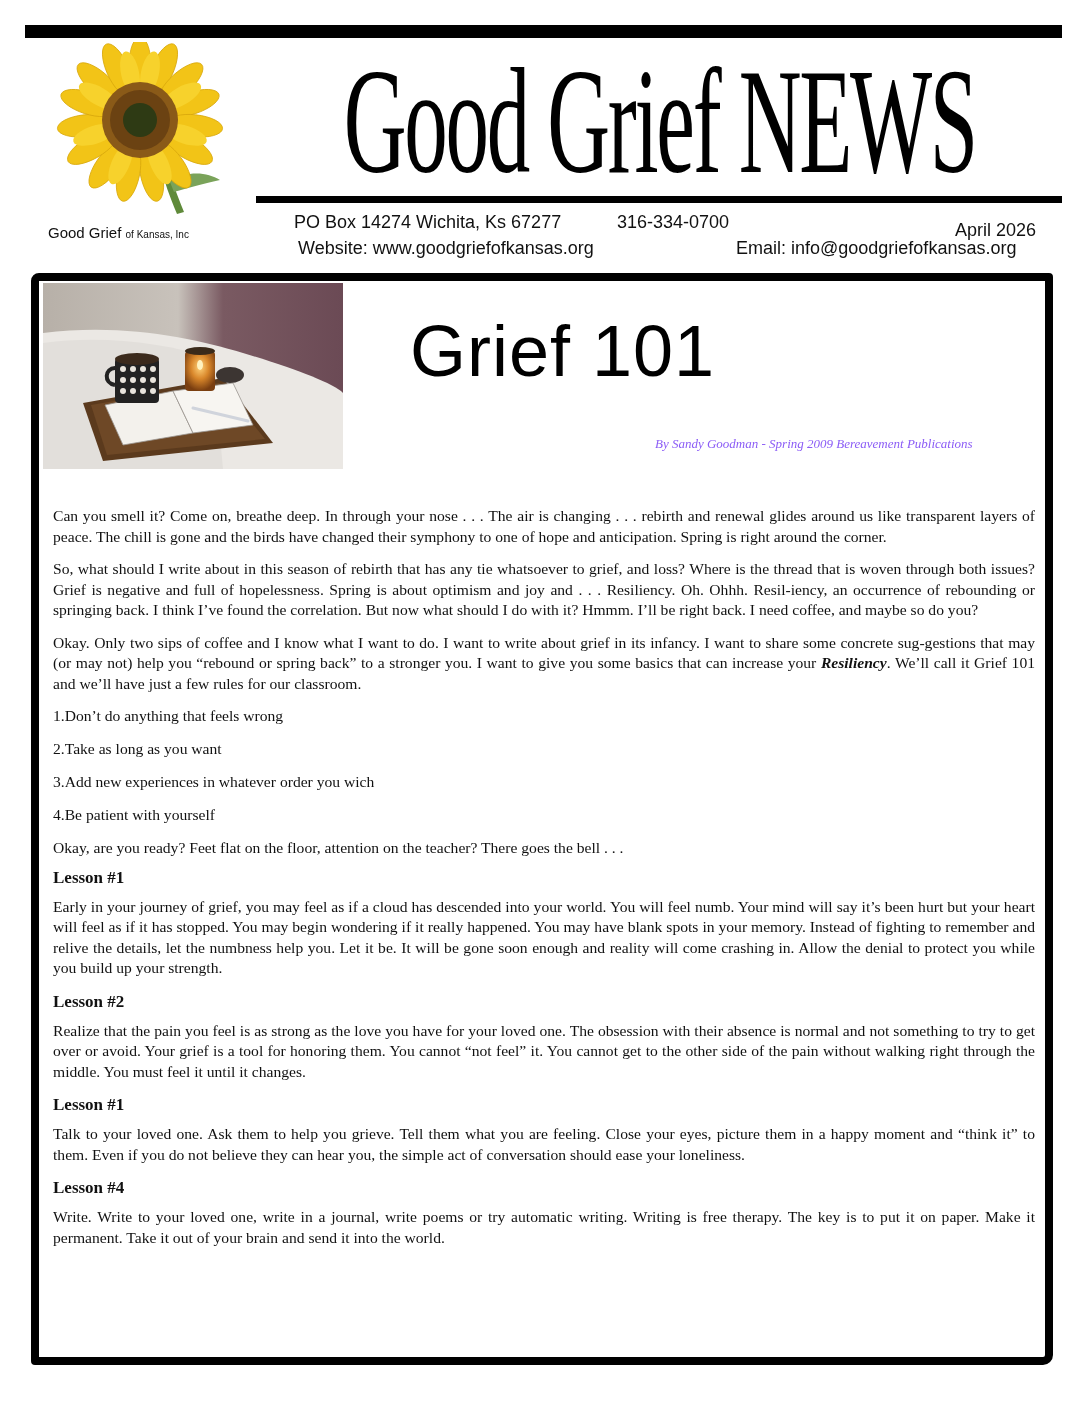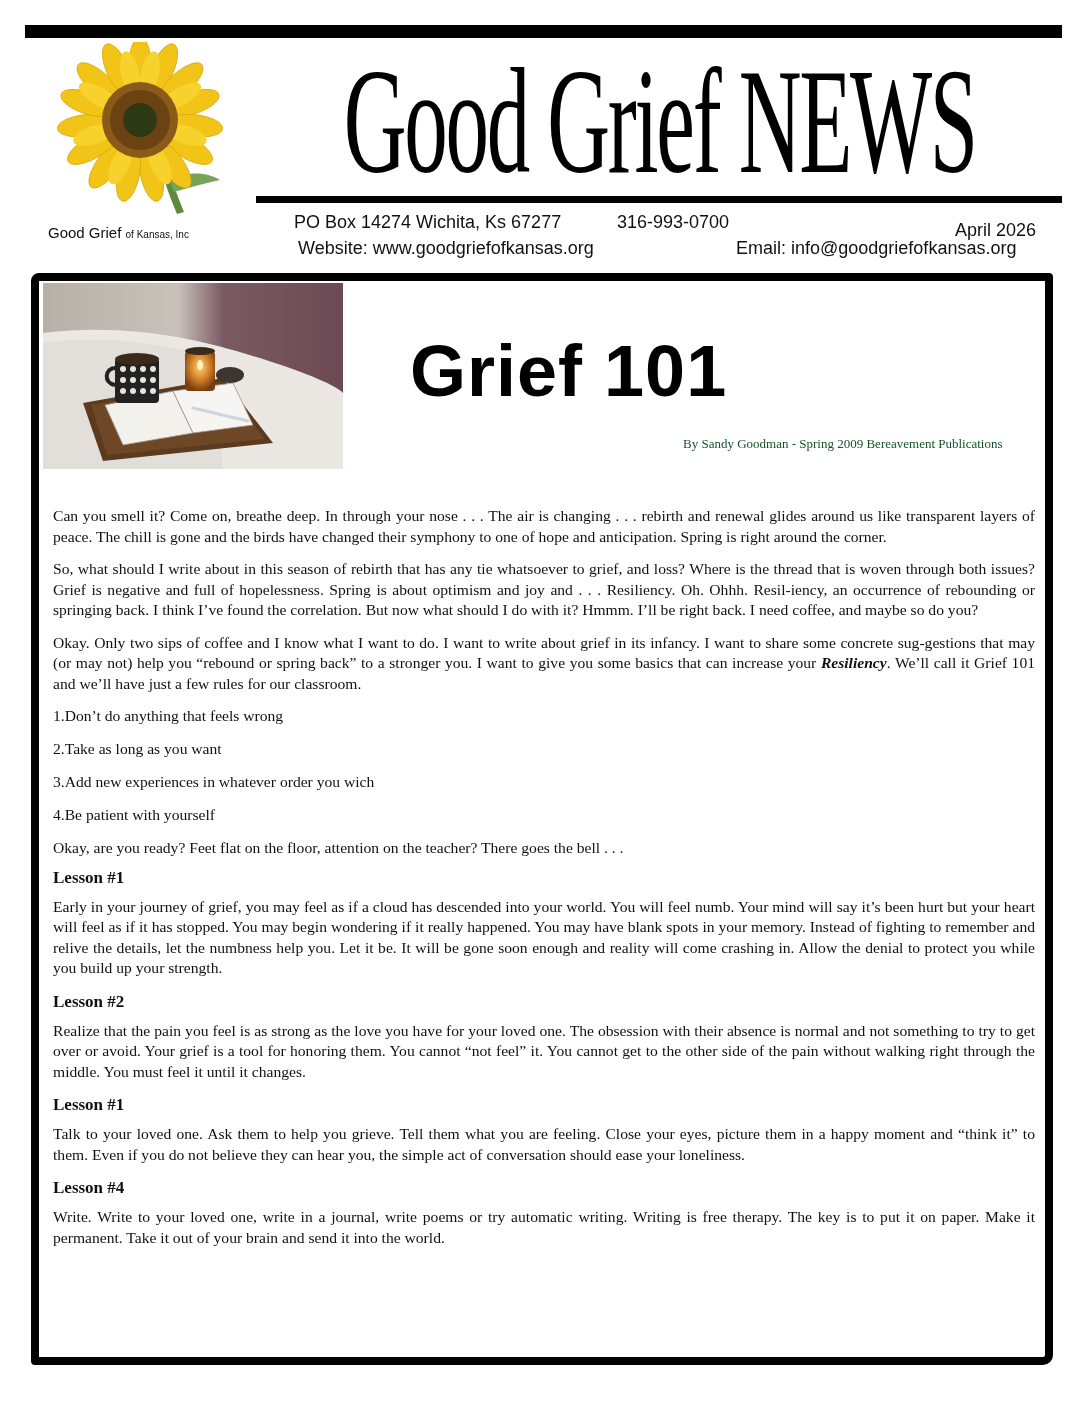--- a/index.html
+++ b/index.html
@@ -19,22 +19,22 @@
   .c-po { left: 294px; top: 212px; }
   .c-phone { left: 617px; top: 212px; }
   .c-date { left: 955px; top: 220px; text-align: right; }
   .c-web { left: 298px; top: 238px; }
   .c-email { left: 736px; top: 238px; }
 
   .frame { position: absolute; left: 31px; top: 273px; width: 1022px; height: 1092px; border: 8px solid #000; border-radius: 8px 4px 10px 4px; box-sizing: border-box; }
 
   .photo { position: absolute; left: 43px; top: 283px; width: 300px; height: 186px; overflow: hidden; }
 
-  .article-title { position: absolute; left: 410px; top: 330px; font-family: "Liberation Sans", sans-serif; font-weight: bold; font-size: 72px; color: #000; letter-spacing: 1px; }
-  .byline { position: absolute; left: 655px; top: 436px; font-family: "Liberation Serif", serif; font-size: 13px; color: #14532d; white-space: nowrap; margin-left: 28px; }
+  .article-title { position: absolute; left: 410px; top: 310px; font-family: "Liberation Sans", sans-serif; font-weight: normal; font-size: 72px; color: #000; letter-spacing: 1px; }
+  .byline { position: absolute; left: 655px; top: 436px; font-family: "Liberation Serif", serif; font-style: italic; font-size: 13px; color: #8b5cf6; white-space: nowrap; }
 
   .body { position: absolute; left: 53px; top: 494px; width: 982px; font-size: 15.6px; line-height: 20.5px; text-align: justify; }
   .body p { margin: 12px 0 9px 0; }
   .body p.rule { margin: 0 0 12.5px 0; }
   .body h3 { margin: 2px 0 9px 0; font-size: 17px; font-weight: bold; line-height: 20px; }
   .body p.lesson { margin: 0 0 13px 0; }
 </style>
 </head>
 <body>
 
@@ -81,21 +81,21 @@
 
 <div class="org-name"><span>Good Grief</span> <span class="small">of Kansas, Inc</span></div>
 
 <div class="masthead">
   <div class="masthead-title">Good Grief NEWS</div>
 </div>
 
 <div class="sub-rule"></div>
 
 <div class="contact c-po">PO Box 14274  Wichita, Ks 67277</div>
-<div class="contact c-phone">316-993-0700</div>
+<div class="contact c-phone">316-334-0700</div>
 <div class="contact c-date">April 2026</div>
 <div class="contact c-web">Website: www.goodgriefofkansas.org</div>
 <div class="contact c-email">Email: info@goodgriefofkansas.org</div>
 
 <div class="frame"></div>
 
 <div class="photo">
   <svg width="300" height="186" viewBox="0 0 300 186">
     <defs>
       <linearGradient id="bg" x1="0" y1="0" x2="1" y2="0">

